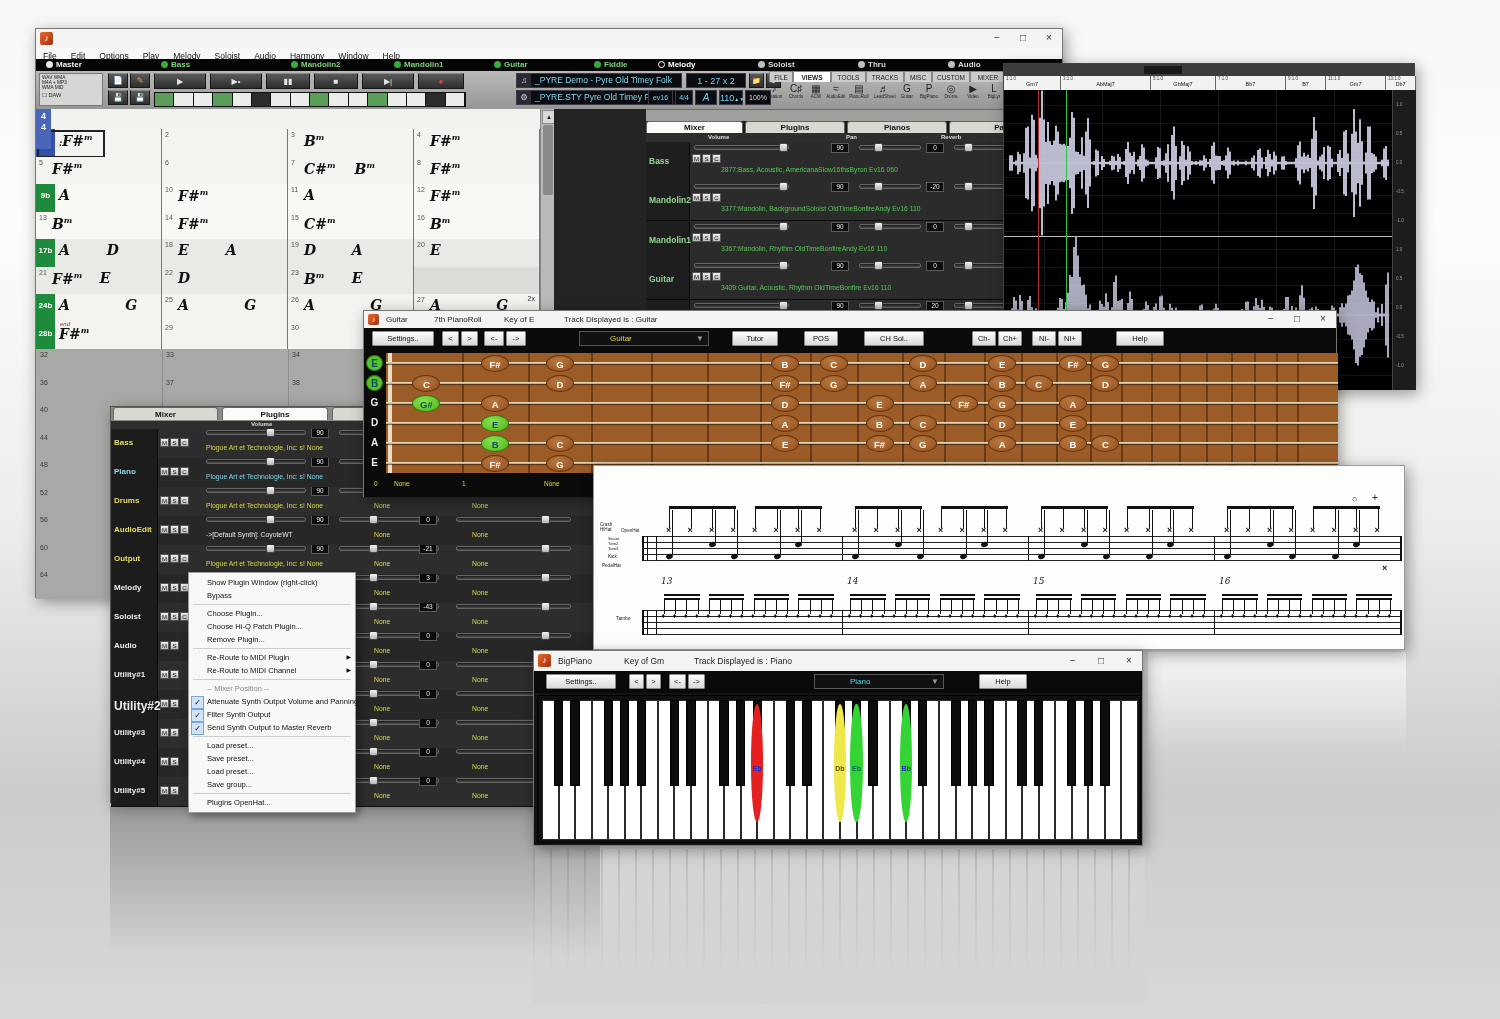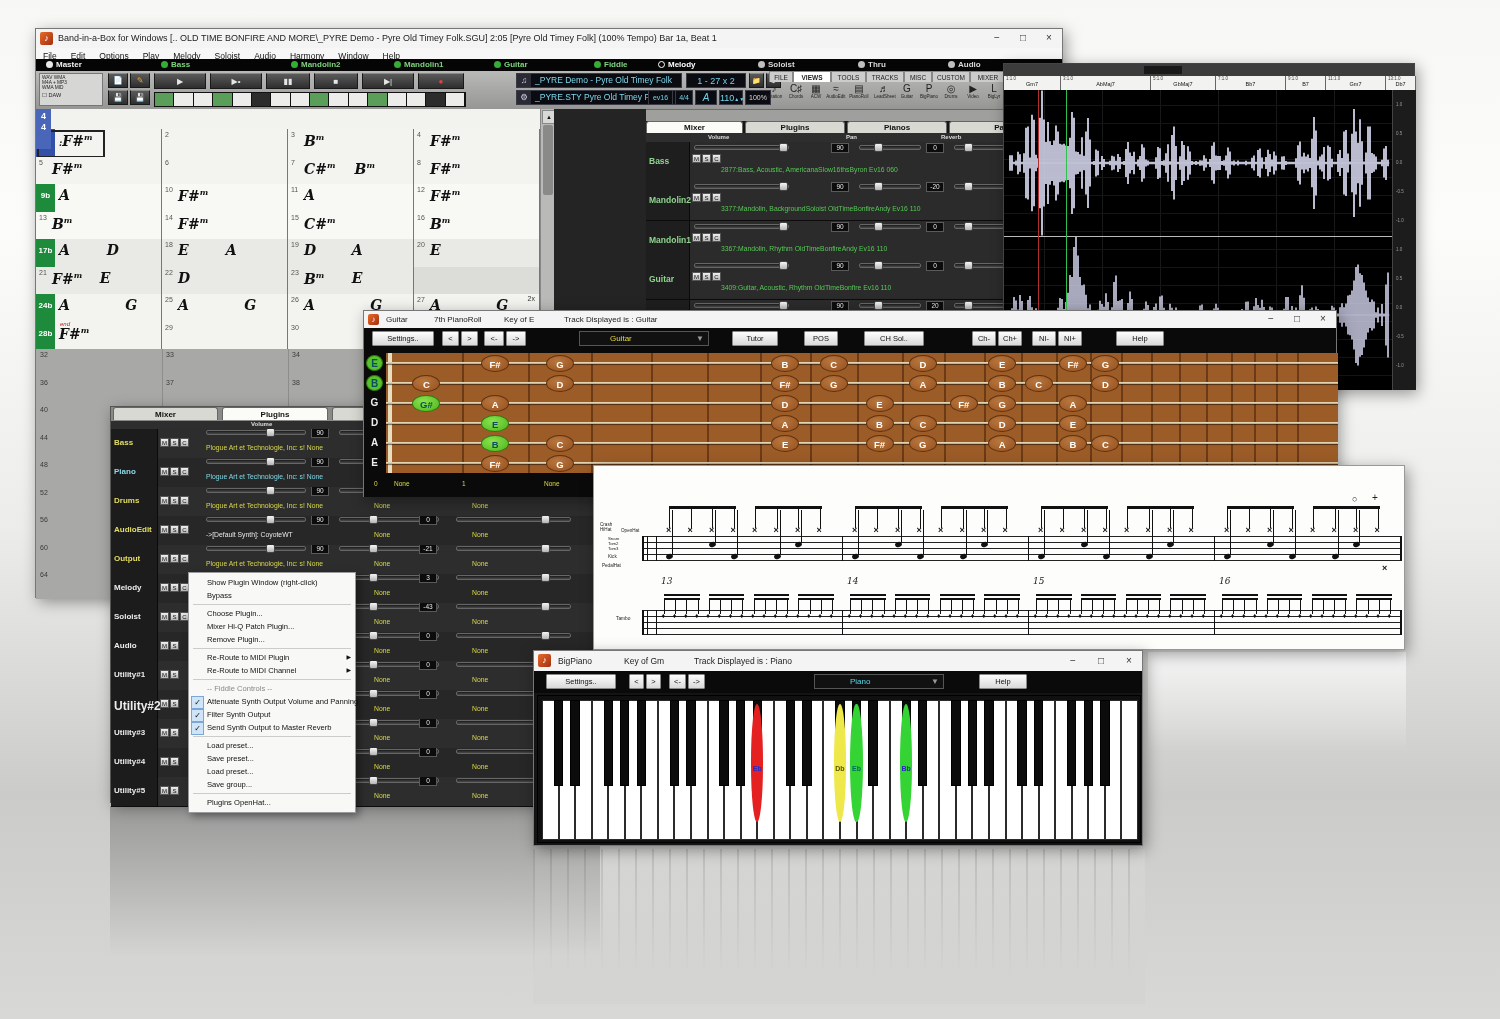--- a/index.html
+++ b/index.html
@@ -76,21 +76,20 @@
 
   <div class="refl" style="left:533px;top:849px;width:612px;height:155px;background:repeating-linear-gradient(90deg,#9c9c9a 0 2px,#e2e2e0 2px 17px);opacity:.45;">
     <div class="abs" style="left:0;top:0;right:0;bottom:0;background:linear-gradient(180deg,rgba(210,210,208,.25) 0%,#d2d2d0 80%);"></div>
   </div>
   <div class="refl" style="left:110px;top:806px;width:490px;height:150px;background:linear-gradient(180deg,rgba(60,60,62,.35),rgba(120,120,120,0));"></div>
   <div class="refl" style="left:1148px;top:652px;width:258px;height:100px;background:linear-gradient(180deg,rgba(250,250,250,.8),rgba(220,220,218,0));"></div>
 
   <section class="win" id="main-window" style="left:35px;top:28px;width:1028px;height:570px;background:#9f9f9d;z-index:10;">
     <div class="tbar">
       <span class="appico">♪</span>
-      <span class="ttl">Band-in-a-Box for Windows  [.. OLD TIME BONFIRE AND MORE\_PYRE Demo - Pyre Old Timey Folk.SGU]   2:05  [Pyre Old Timey Folk] (100% Tempo)  Bar 1a, Beat 1</span>
       <span class="winctl" style="right:52px;">−</span>
       <span class="winctl" style="right:26px;">□</span>
       <span class="winctl" style="right:0;">×</span>
     </div>
     <div class="abs" id="main-menubar" style="left:0;top:19px;width:100%;height:11px;background:#f7f7f7;border-bottom:1px solid #bbb;line-height:11px;"><span class="mi">File</span><span class="mi">Edit</span><span class="mi">Options</span><span class="mi">Play</span><span class="mi">Melody</span><span class="mi">Soloist</span><span class="mi">Audio</span><span class="mi">Harmony</span><span class="mi">Window</span><span class="mi">Help</span></div>
     <div class="blkbar" id="main-trackbar" style="left:0;top:30px;width:100%;height:12px;">
         <span class="trk" style="left: 10px; color: rgb(242, 242, 242);"><span class="dot" style="background:#e8e8e8;"></span>Master</span>
         <span class="trk" style="left: 125px; color: rgb(127, 211, 127);"><span class="dot" style="background:#35ae35;"></span>Bass</span>
         <span class="trk" style="left: 255px; color: rgb(127, 211, 127);"><span class="dot" style="background:#35ae35;"></span>Mandolin2</span>
         <span class="trk" style="left: 358px; color: rgb(127, 211, 127);"><span class="dot" style="background:#35ae35;"></span>Mandolin1</span>
@@ -1271,27 +1270,27 @@
       <div class="xhead" style="left: 788px; top: 98px;">×</div>
       <div style="position: absolute; left: 806px; top: 70px; width: 2px; height: 25px; background: rgb(17, 17, 17);"></div>
       <div style="position: absolute; left: 806px; top: 144px; width: 2px; height: 25px; background: rgb(17, 17, 17);"></div>
     </section>
 
   <section id="ctx-menu" style="position:absolute;left:188px;top:572px;width:168px;z-index:60;background:#f8f8f6;border:1px solid #9a9a9a;box-shadow:3px 3px 8px rgba(0,0,0,.4);padding:3px 0;box-sizing:border-box;">
       <div class="menuitem">Show Plugin Window (right-click)</div>
       <div class="menuitem">Bypass</div>
       <div class="menusep"></div>
       <div class="menuitem">Choose Plugin...</div>
-      <div class="menuitem">Mixer Hi-Q Patch Plugin...</div>
+      <div class="menuitem">Choose Hi-Q Patch Plugin...</div>
       <div class="menuitem">Remove Plugin...</div>
       <div class="menusep"></div>
       <div class="menuitem">Re-Route to MIDI Plugin<span class="subarr">▶</span></div>
       <div class="menuitem">Re-Route to MIDI Channel<span class="subarr">▶</span></div>
       <div class="menusep"></div>
-      <div class="menuitem" style="color: rgb(136, 136, 136);">-- Fiddle Controls --</div>
+      <div class="menuitem" style="color: rgb(136, 136, 136);">-- Mixer Position --</div>
       <div class="menuitem">Attenuate Synth Output Volume and Panning<span class="chk">✓</span></div>
       <div class="menuitem">Filter Synth Output<span class="chk">✓</span></div>
       <div class="menuitem">Send Synth Output to Master Reverb<span class="chk">✓</span></div>
       <div class="menusep"></div>
       <div class="menuitem">Load preset...</div>
       <div class="menuitem">Save preset...</div>
       <div class="menuitem">Load preset...</div>
       <div class="menuitem">Save group...</div>
       <div class="menusep"></div>
       <div class="menuitem">Plugins OpenHat...</div>

